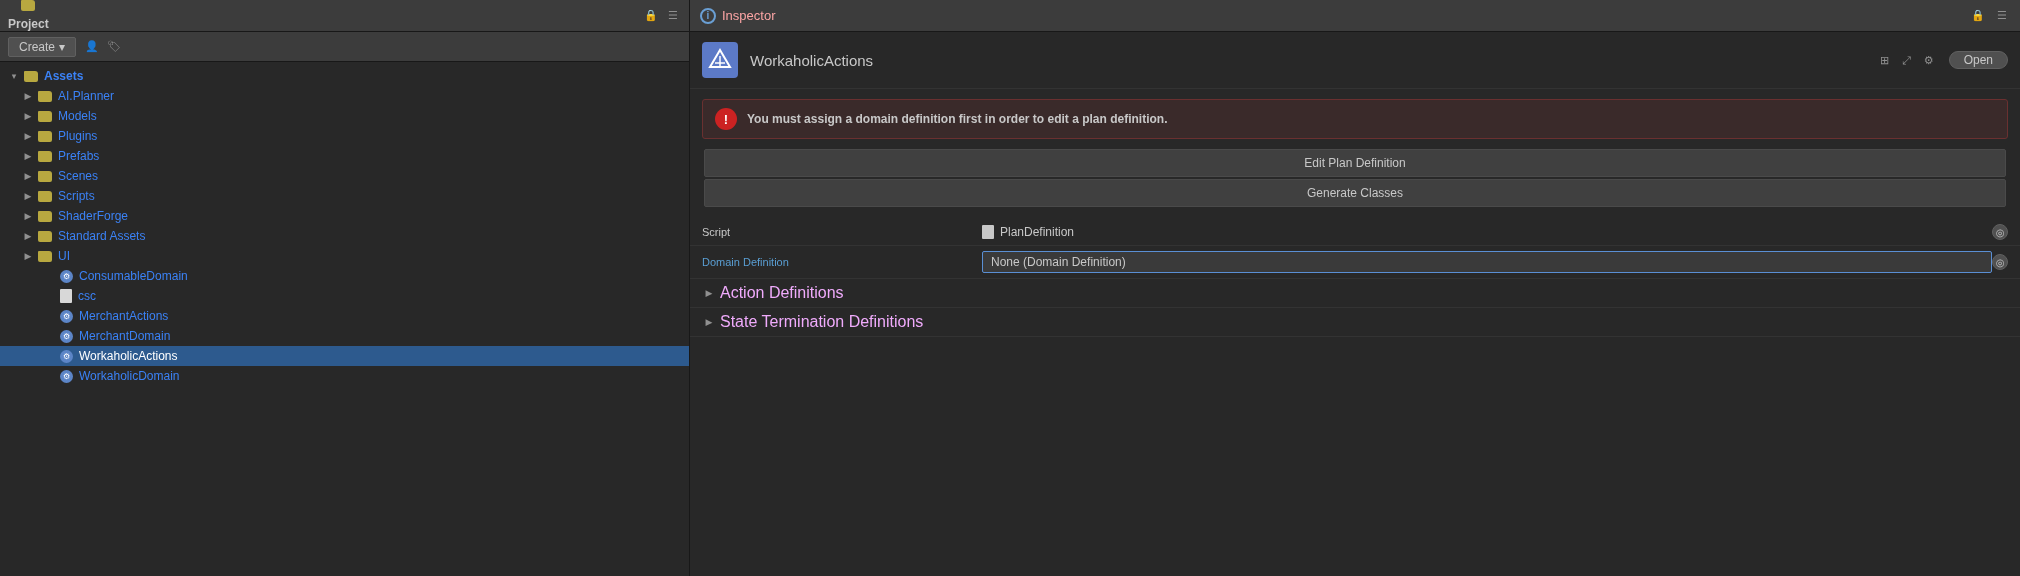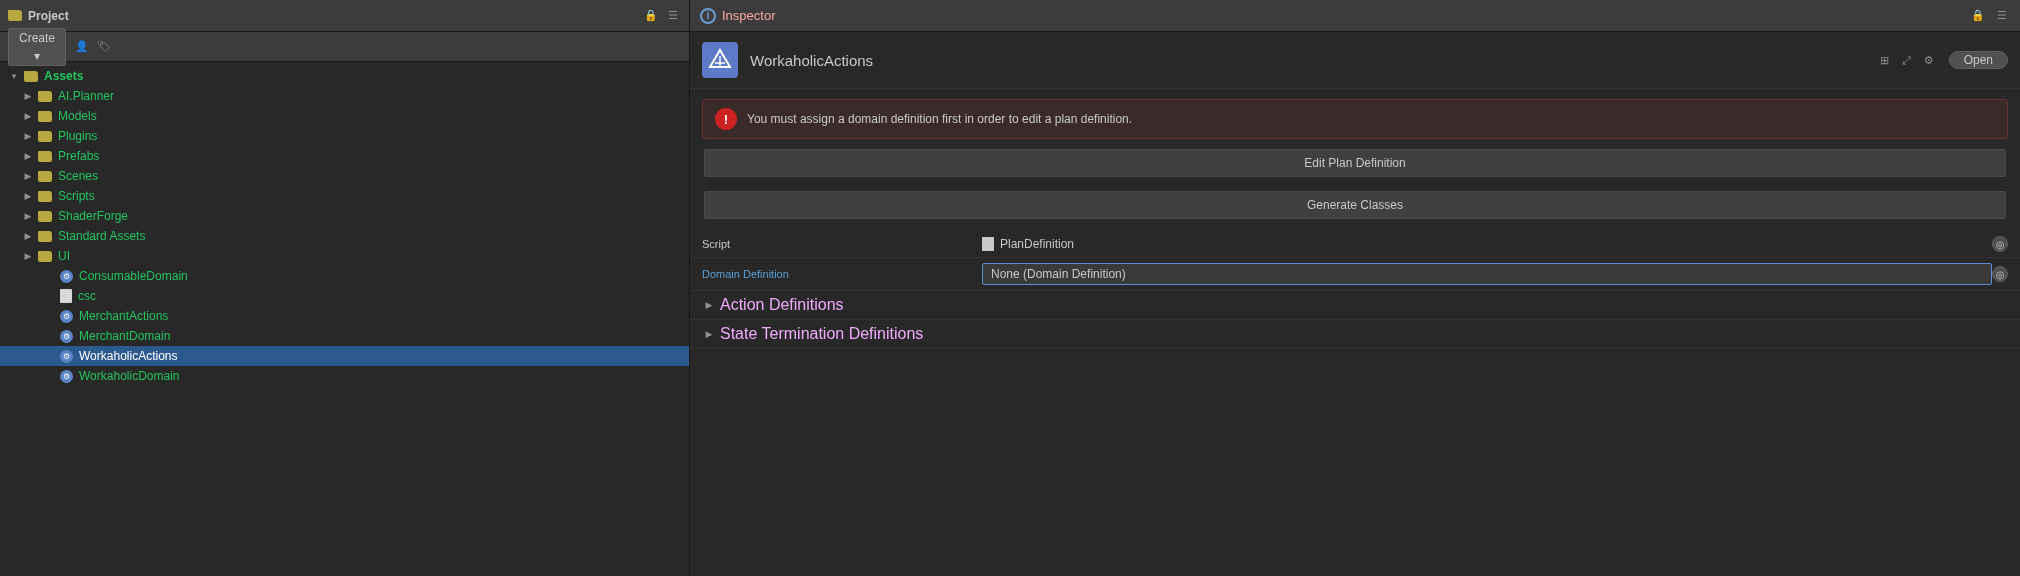--- a/index.html
+++ b/index.html
@@ -32,20 +32,21 @@
       align-items: center;
       justify-content: space-between;
       padding: 0 8px;
       border-bottom: 1px solid #181818;
     }
 
     .left-header-left {
       display: flex;
       align-items: center;
       gap: 6px;
+      flex-direction: column;
     }
 
     .folder-icon-small {
       width: 14px;
       height: 11px;
       background: #b8a840;
       border-radius: 1px 3px 2px 2px;
       position: relative;
     }
 
@@ -86,21 +87,20 @@
       background: #505050;
       border: 1px solid #606060;
       color: #c8c8c8;
       font-size: 12px;
       padding: 2px 10px;
       cursor: pointer;
       display: flex;
       align-items: center;
       gap: 4px;
       border-radius: 2px;
-      flex-direction: column;
     }
 
     .search-box {
       flex: 1;
       height: 20px;
       background: #3a3a3a;
       border: 1px solid #555;
       border-radius: 10px;
       padding: 0 8px;
       color: #c8c8c8;
@@ -182,21 +182,21 @@
       position: relative;
       display: flex;
       align-items: center;
       justify-content: center;
       font-size: 8px;
       color: white;
     }
 
     .item-label {
       font-size: 12px;
-      color: #22c55e;
+      color: #3b82f6;
     }
 
     .indent-1 { padding-left: 22px; }
     .indent-2 { padding-left: 44px; }
 
     
     .right-panel {
       flex: 1;
       background: #282828;
       display: flex;
@@ -316,26 +316,27 @@
       justify-content: center;
       color: white;
       font-size: 13px;
       font-weight: bold;
       flex-shrink: 0;
     }
 
     .warning-text {
       font-size: 12px;
       color: #c8c8c8;
+      font-weight: bold;
     }
 
     .action-buttons {
       display: flex;
       flex-direction: column;
-      gap: 12px;
+      gap: 0;
       margin: 0 14px;
     }
 
     .action-btn {
       background: #404040;
       border: 1px solid #4a4a4a;
       color: #c8c8c8;
       font-size: 12px;
       padding: 6px;
       cursor: pointer;

